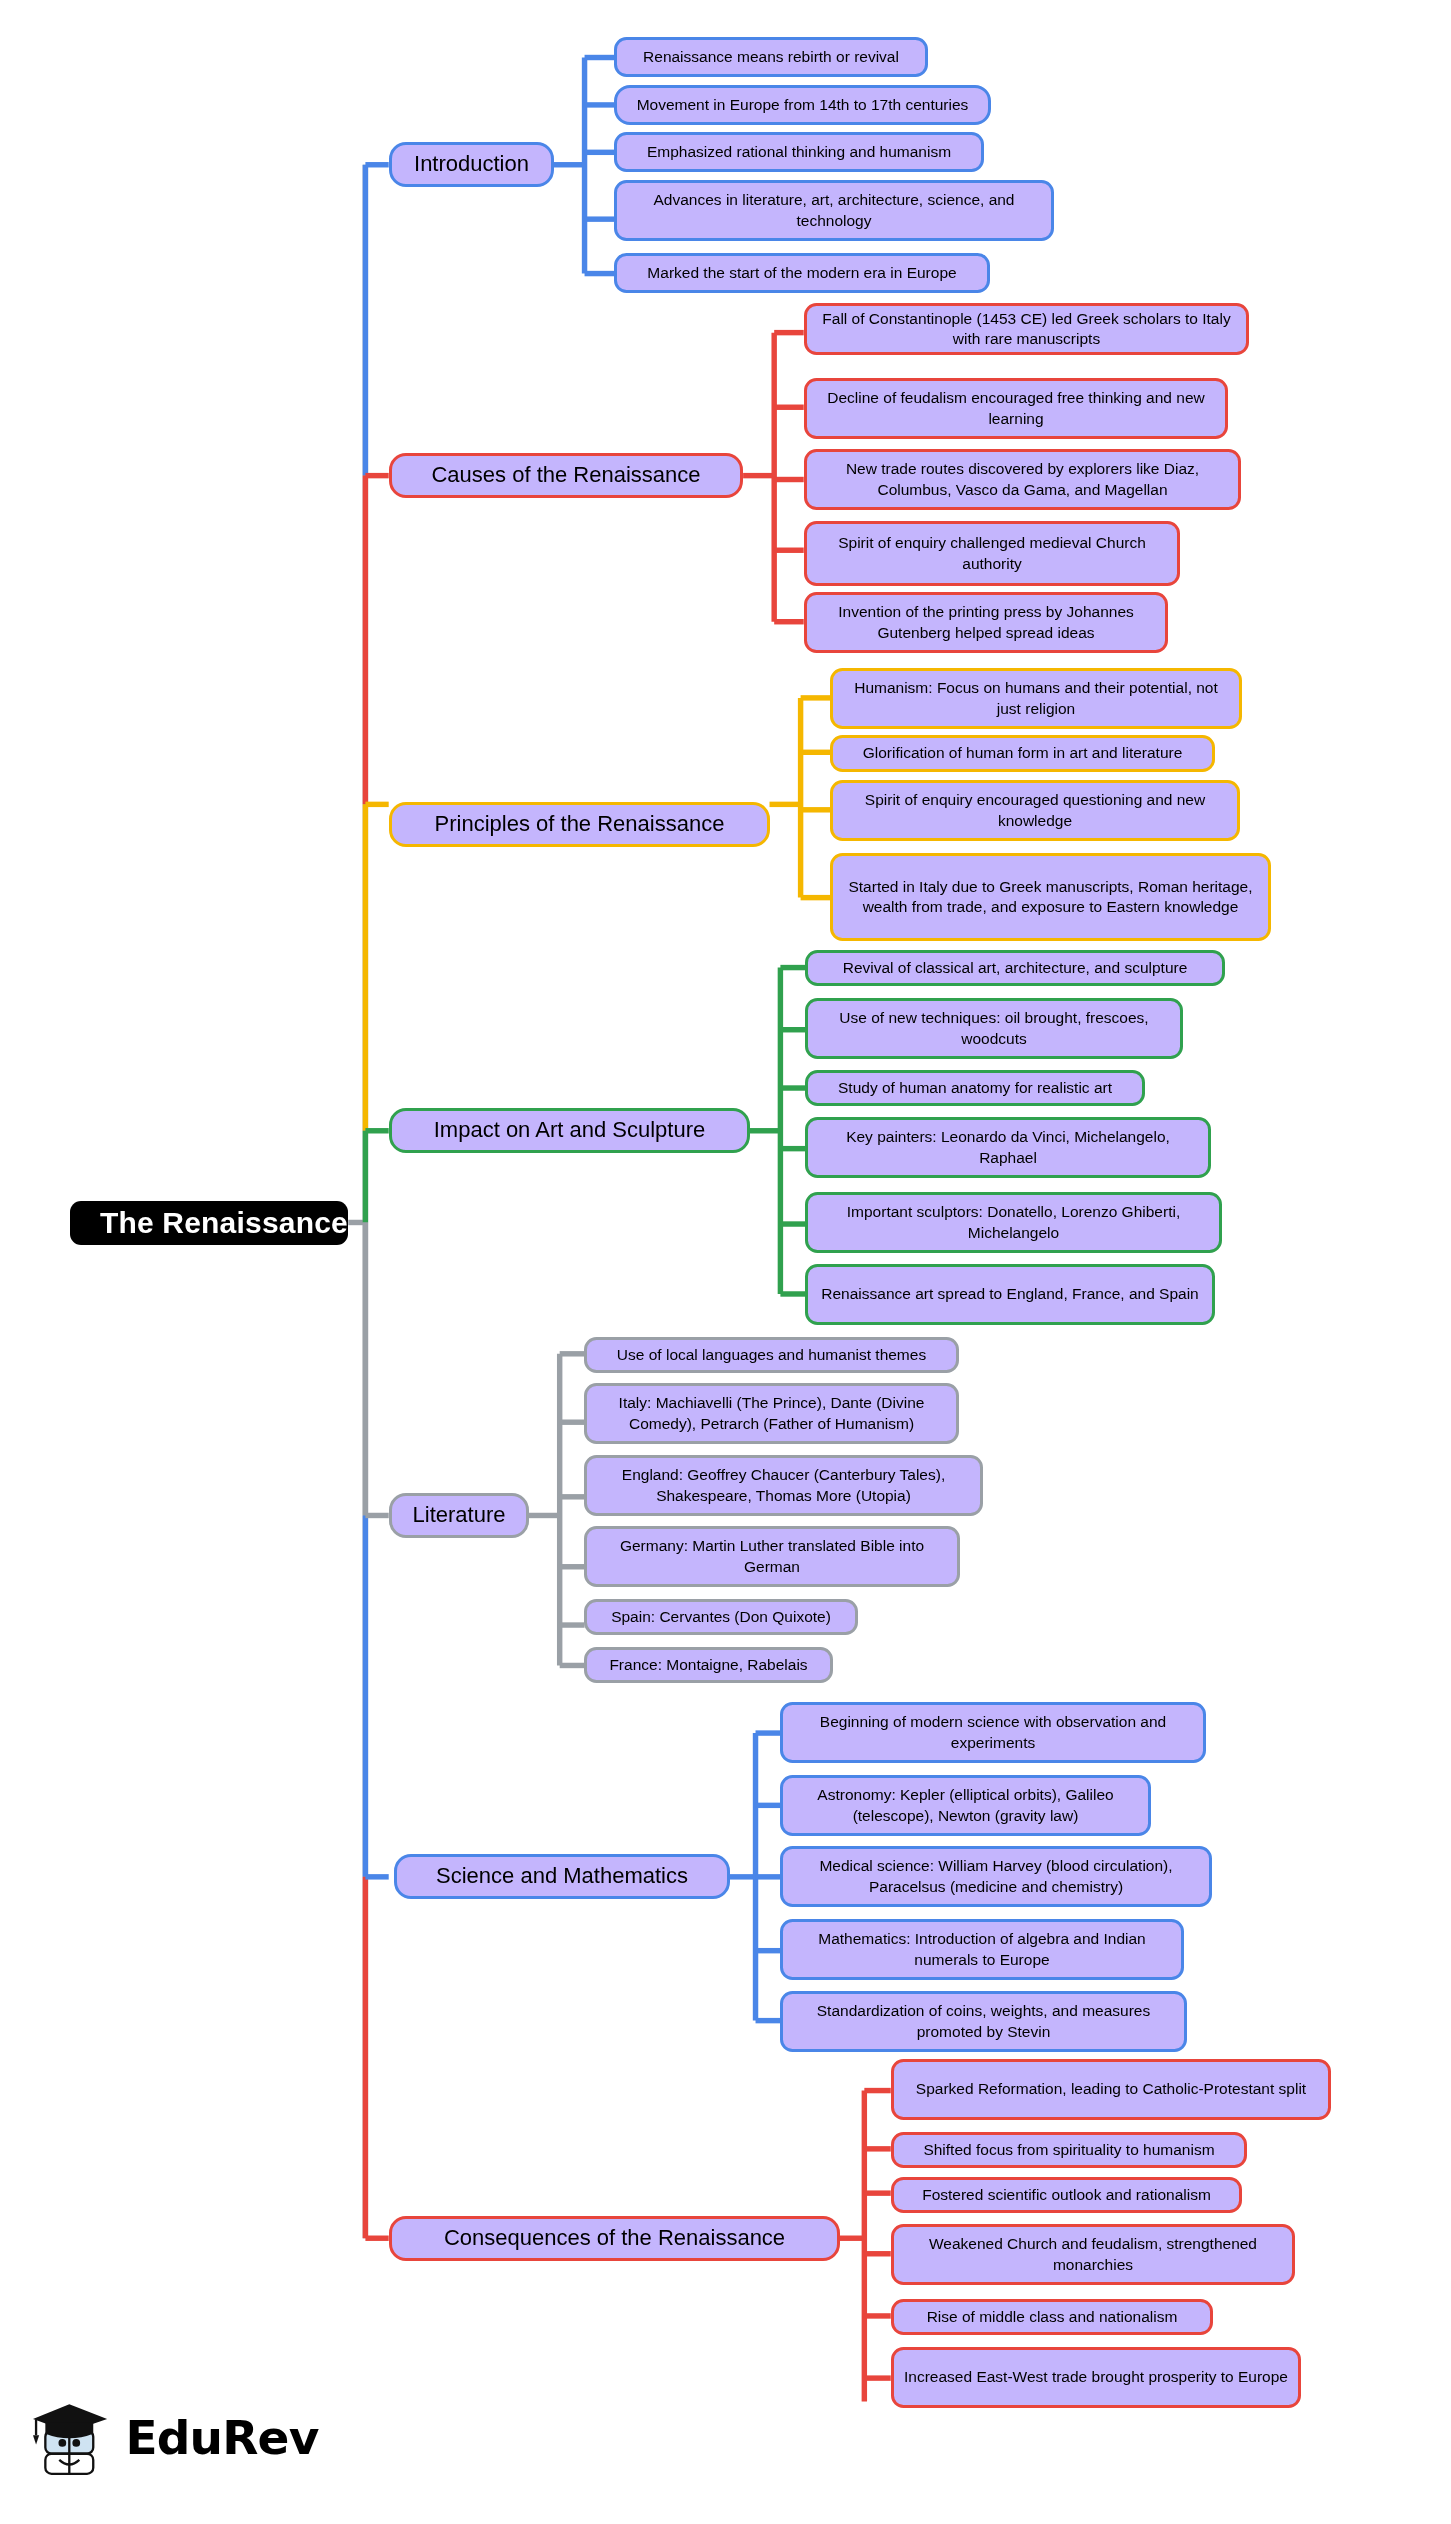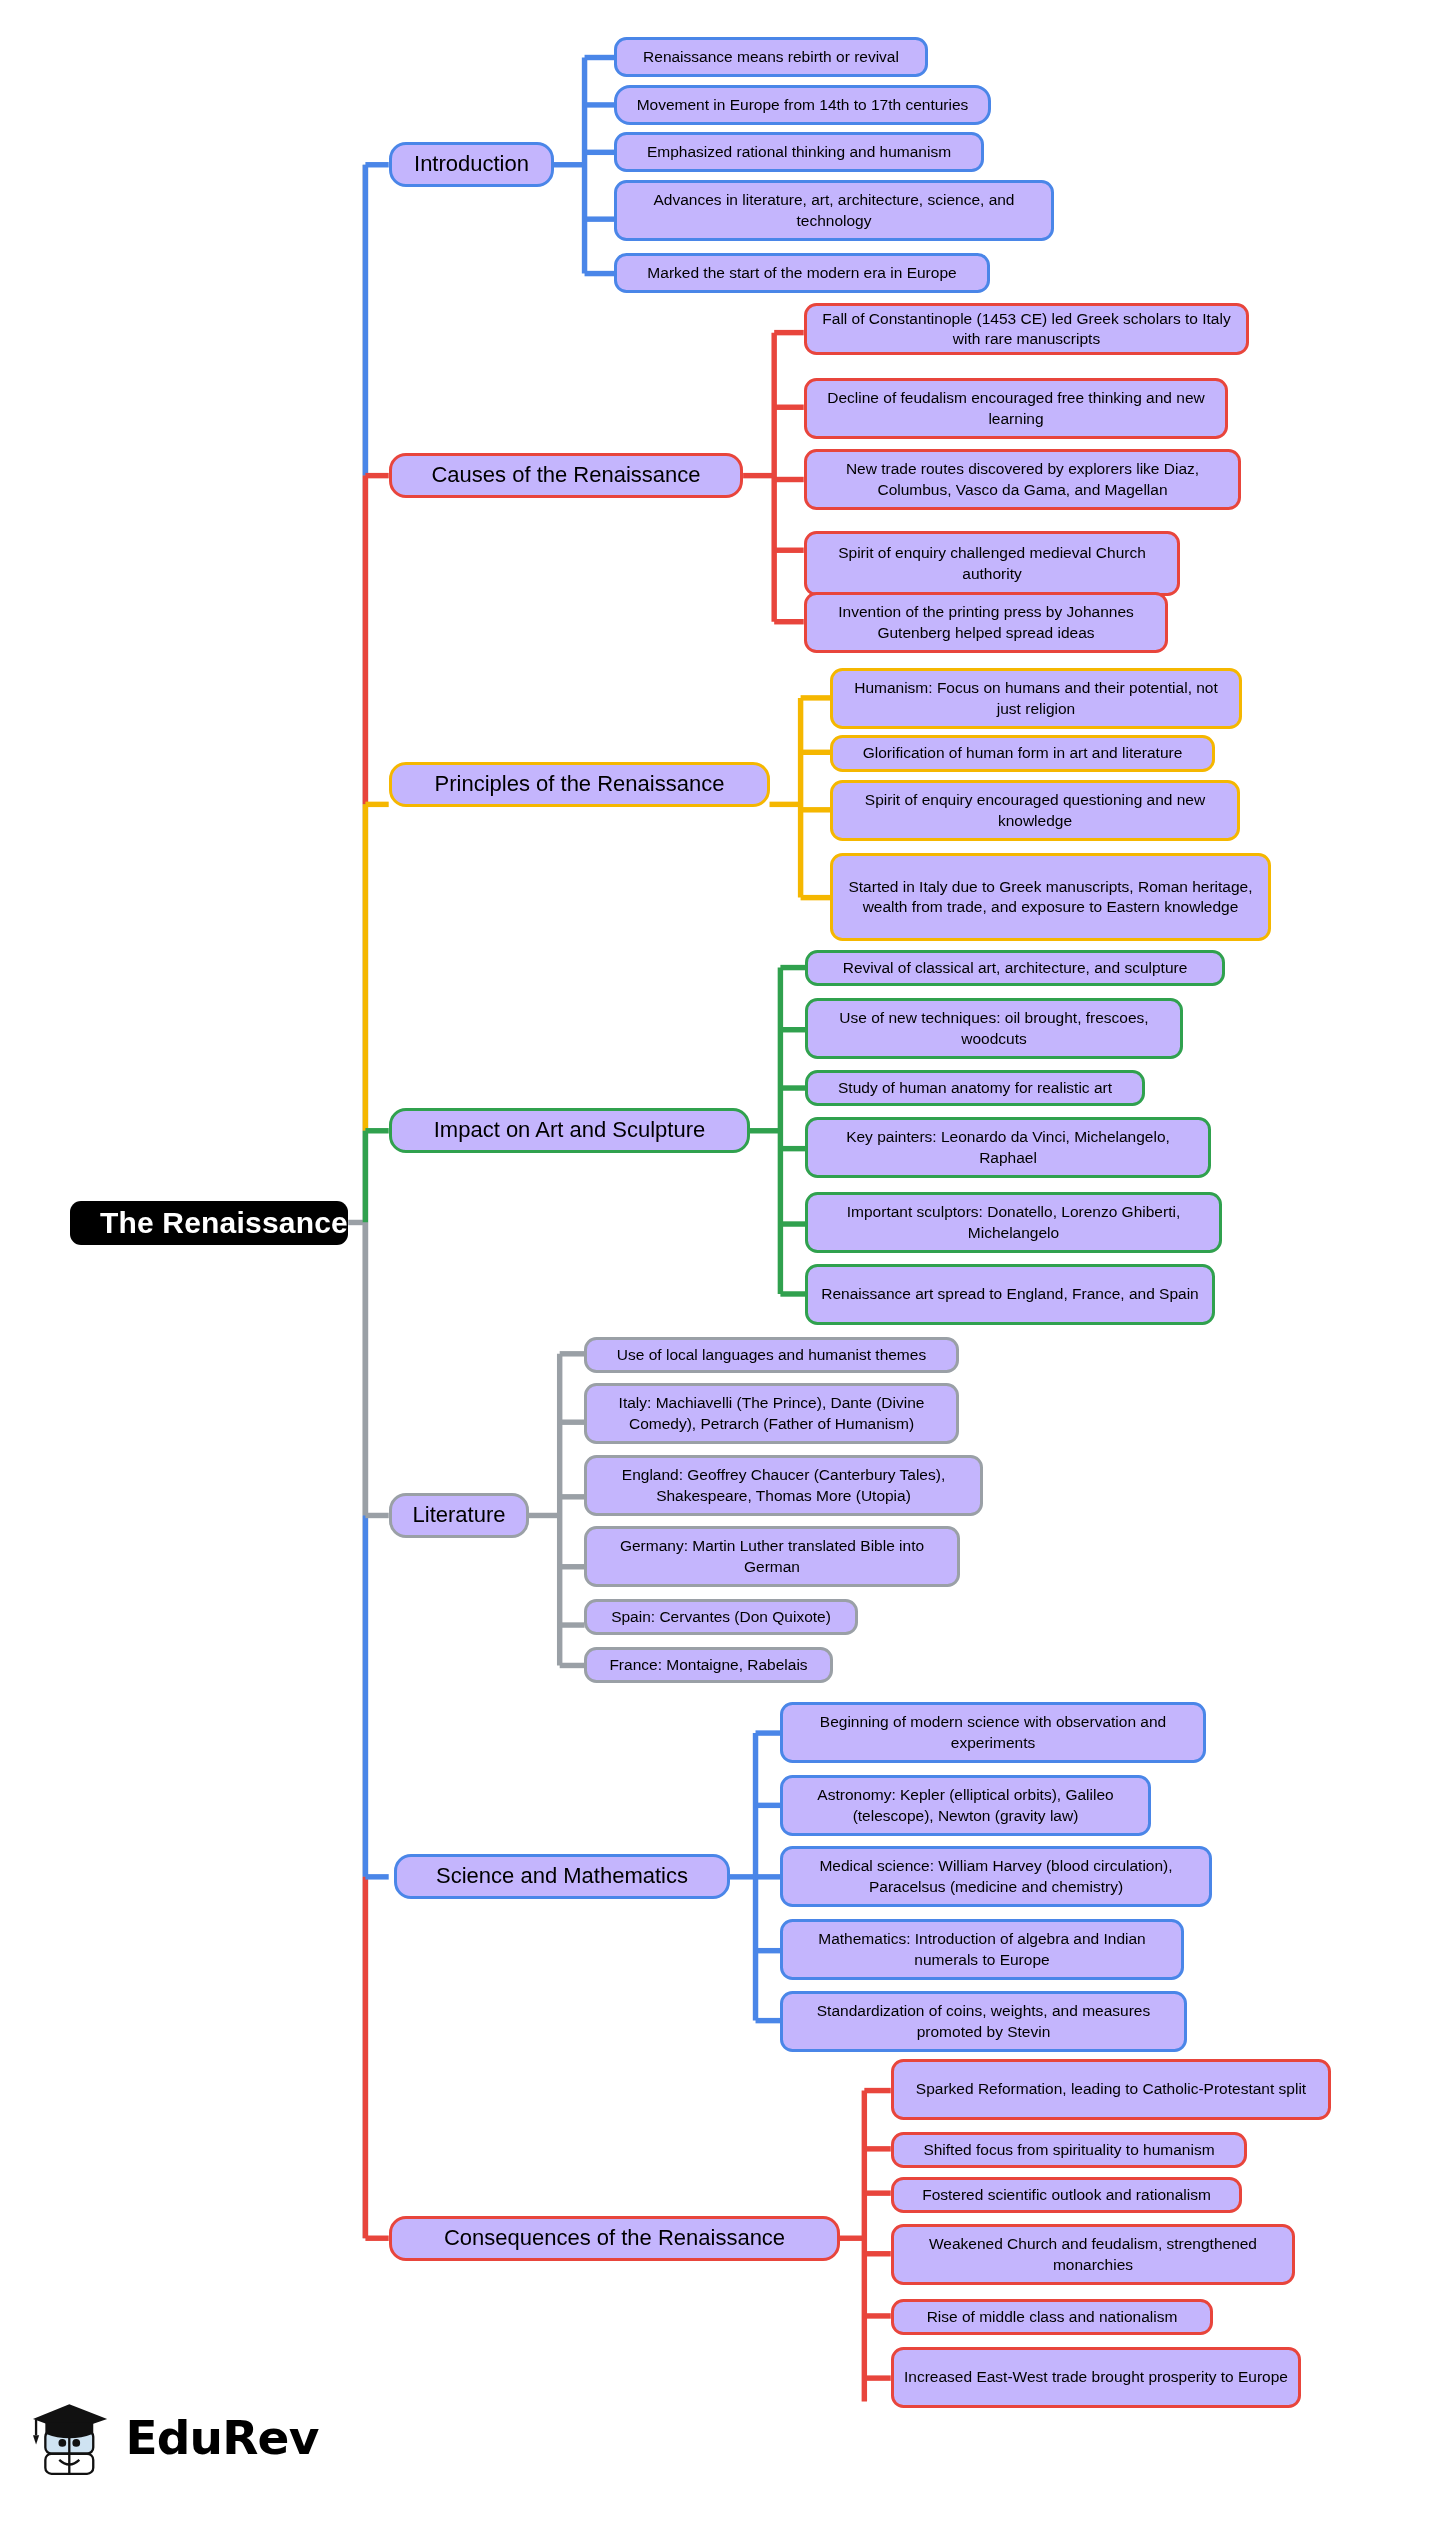--- a/index.html
+++ b/index.html
@@ -203,28 +203,28 @@
   </div>
   <div class="node leaf-node c-red" style="left:804px; top:303px; width:445px; height:52px;">
     <span>Fall of Constantinople (1453 CE) led Greek scholars to Italy with rare manuscripts</span>
   </div>
   <div class="node leaf-node c-red" style="left:804px; top:378px; width:424px; height:61px;">
     <span>Decline of feudalism encouraged free thinking and new learning</span>
   </div>
   <div class="node leaf-node c-red" style="left:804px; top:449px; width:437px; height:61px;">
     <span>New trade routes discovered by explorers like Diaz, Columbus, Vasco da Gama, and Magellan</span>
   </div>
-  <div class="node leaf-node c-red" style="left:804px; top:521px; width:376px; height:65px;margin-top:10px;">
+  <div class="node leaf-node c-red" style="left:804px; top:521px; width:376px; height:65px;">
     <span>Spirit of enquiry challenged medieval Church authority</span>
   </div>
   <div class="node leaf-node c-red" style="left:804px; top:592px; width:364px; height:61px;">
     <span>Invention of the printing press by Johannes Gutenberg helped spread ideas</span>
   </div>
 
-  <div class="node branch-node c-yellow" style="left:389px; top:762px; width:381px; height:45px;">
+  <div class="node branch-node c-yellow" style="left:389px; top:802px; width:381px; height:45px;">
     <span>Principles of the Renaissance</span>
   </div>
   <div class="node leaf-node c-yellow" style="left:830px; top:668px; width:412px; height:61px;">
     <span>Humanism: Focus on humans and their potential, not just religion</span>
   </div>
   <div class="node leaf-node c-yellow" style="left:830px; top:735px; width:385px; height:37px;">
     <span>Glorification of human form in art and literature</span>
   </div>
   <div class="node leaf-node c-yellow" style="left:830px; top:780px; width:410px; height:61px;">
     <span>Spirit of enquiry encouraged questioning and new knowledge</span>

